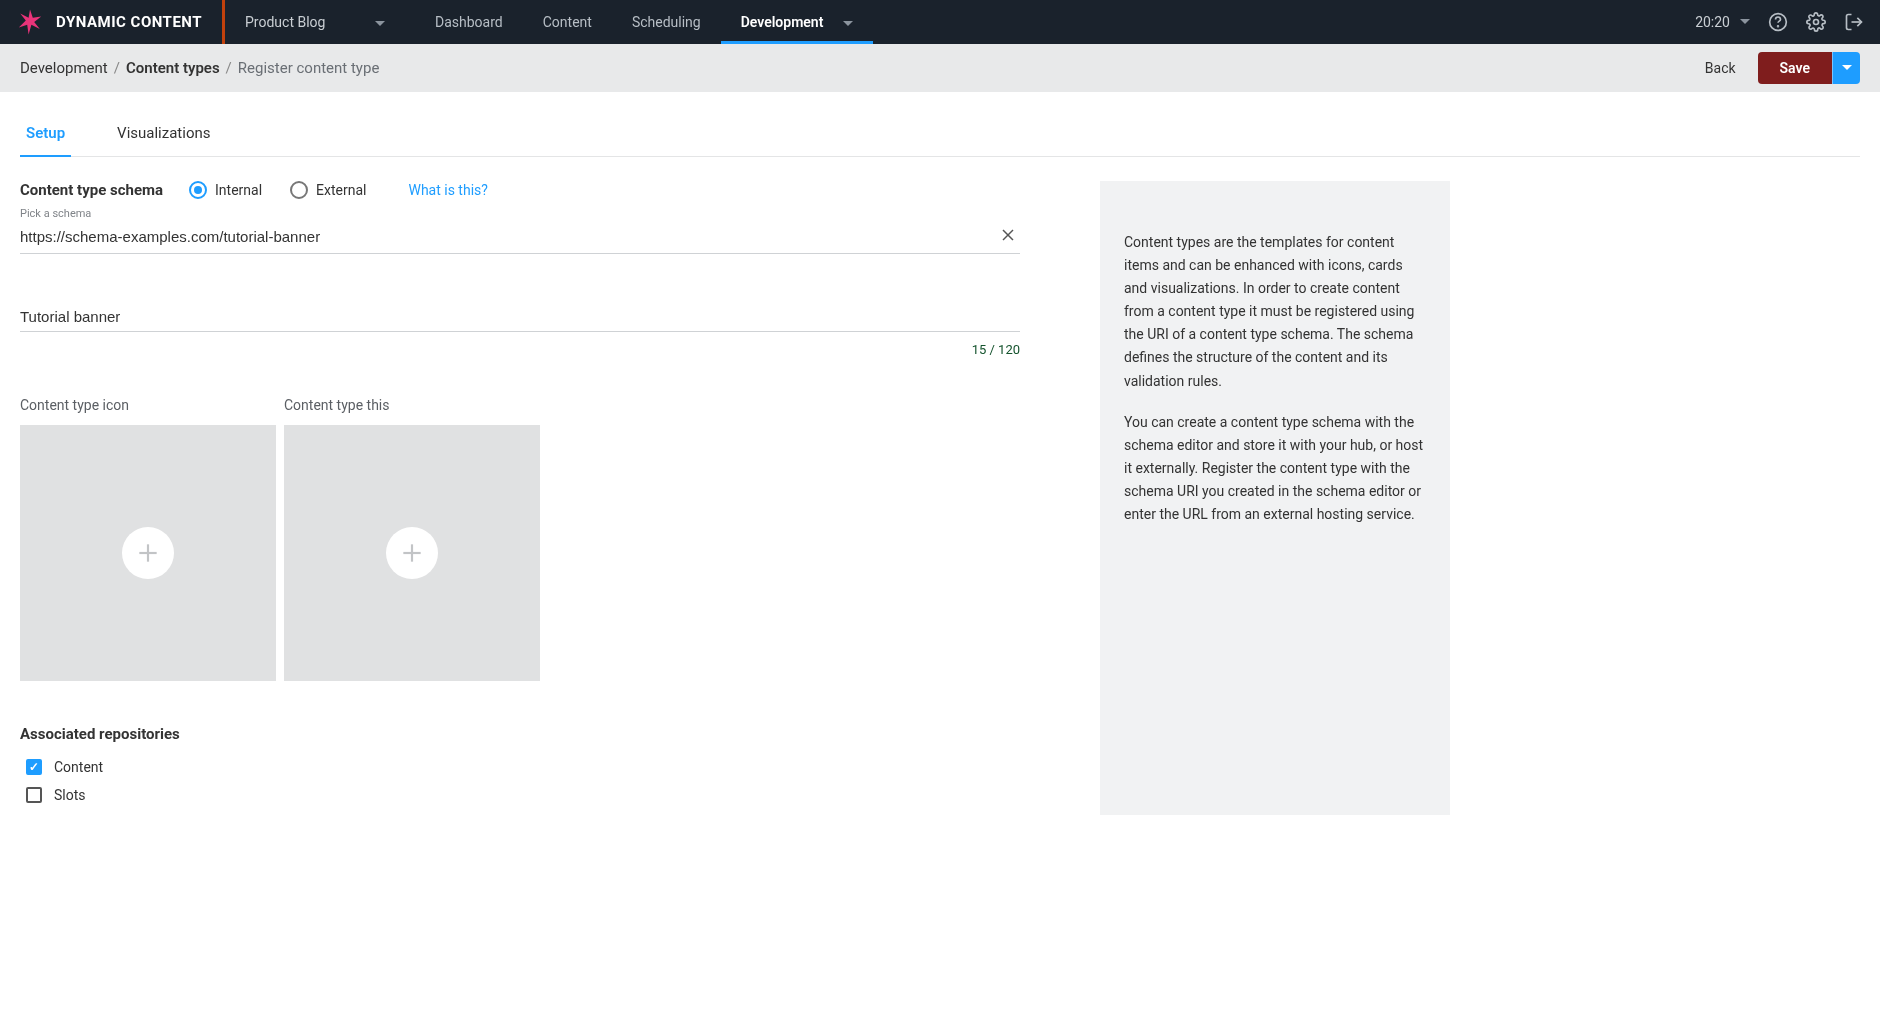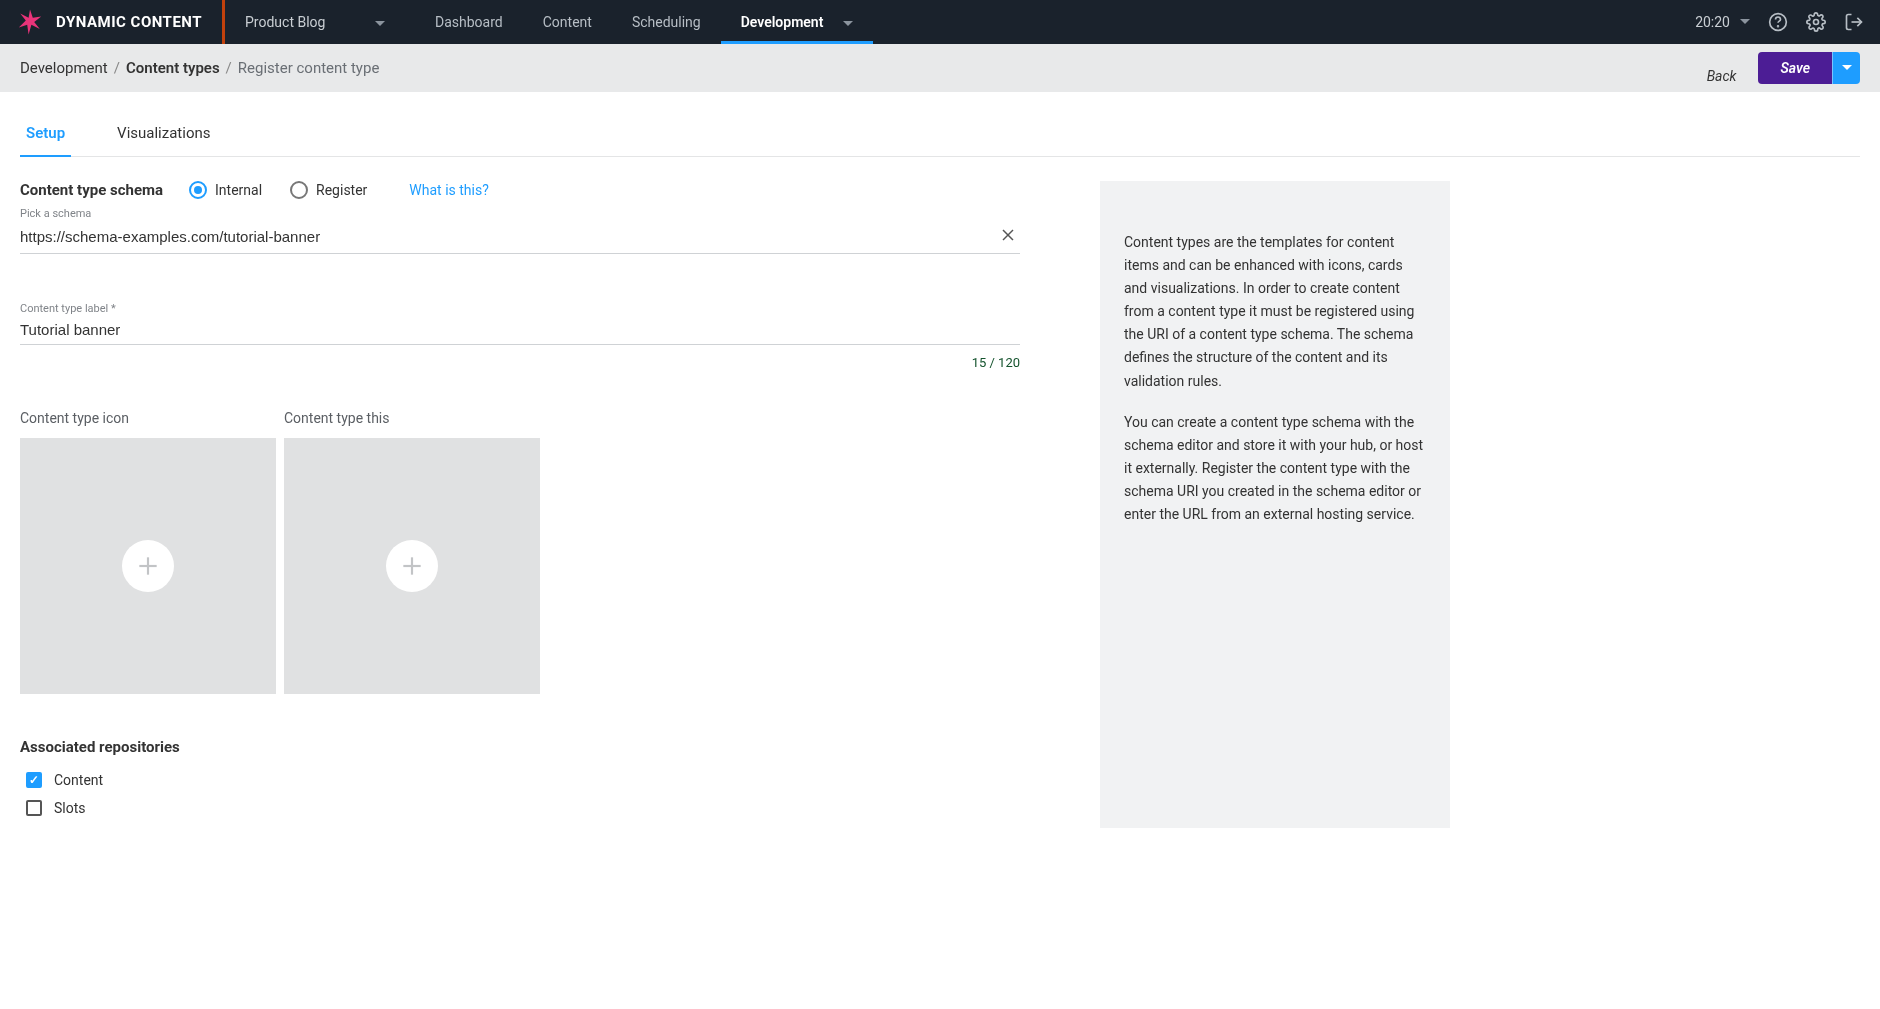--- a/index.html
+++ b/index.html
@@ -95,36 +95,35 @@
     gap: 6px;
     font-size: 15px;
     color: #333;
   }
   .breadcrumb .sep { color: #888; }
   .breadcrumb .link { color: #333; cursor: pointer; }
   .breadcrumb .current { color: #6a6f75; }
   .breadcrumb .crumb-bold { font-weight: 600; }
   .subheader-actions {
     display: flex;
-    align-items: flex-end;
+    align-items: center;
     gap: 22px;
-    font-style: italic;
   }
   .btn-back {
     color: #333;
     cursor: pointer;
     font-size: 14px;
   }
   .btn-save-group {
     display: flex;
     border-radius: 4px;
     overflow: hidden;
   }
   .btn-save {
-    background: #4c1d95;
+    background: #7f1d1d;
     color: #fff;
     font-weight: 600;
     padding: 8px 22px;
     cursor: pointer;
     font-size: 14px;
   }
   .btn-save-caret {
     background: #1e9dff;
     color: #fff;
     border-left: 1px solid rgba(255,255,255,0.4);
@@ -364,38 +363,37 @@
         <span class="section-label">Content type schema</span>
         <div class="radio-group" id="radio-group">
             <div class="radio-item selected">
               <span class="radio-circle">
                 <span class="radio-dot"></span>
               </span>
               <span>Internal</span>
             </div>
             <div class="radio-item">
               <span class="radio-circle"></span>
-              <span>Register</span>
+              <span>External</span>
             </div>
           </div>
         <span class="link-text">What is this?</span>
       </div>
       <div class="field-hint">Pick a schema</div>
       <div class="text-input-row">
         <input class="text-input" value="https://schema-examples.com/tutorial-banner" style="">
         <span class="clear-x">
           <svg width="16" height="16" viewBox="0 0 16 16" stroke="#555" stroke-width="1.5">
               <line x1="3" y1="3" x2="13" y2="13"></line>
               <line x1="13" y1="3" x2="3" y2="13"></line>
             </svg>
         </span>
       </div>
 
       <div class="label-block">
-        <div class="field-hint">Content type label *</div>
         <div class="text-input-row">
           <input class="text-input" value="Tutorial banner" style="">
         </div>
         <div class="counter">15 / 120</div>
       </div>
 
       <div class="uploads-row">
         <div class="upload-block">
           <div class="upload-title">Content type icon</div>
           <div class="upload-drop">

